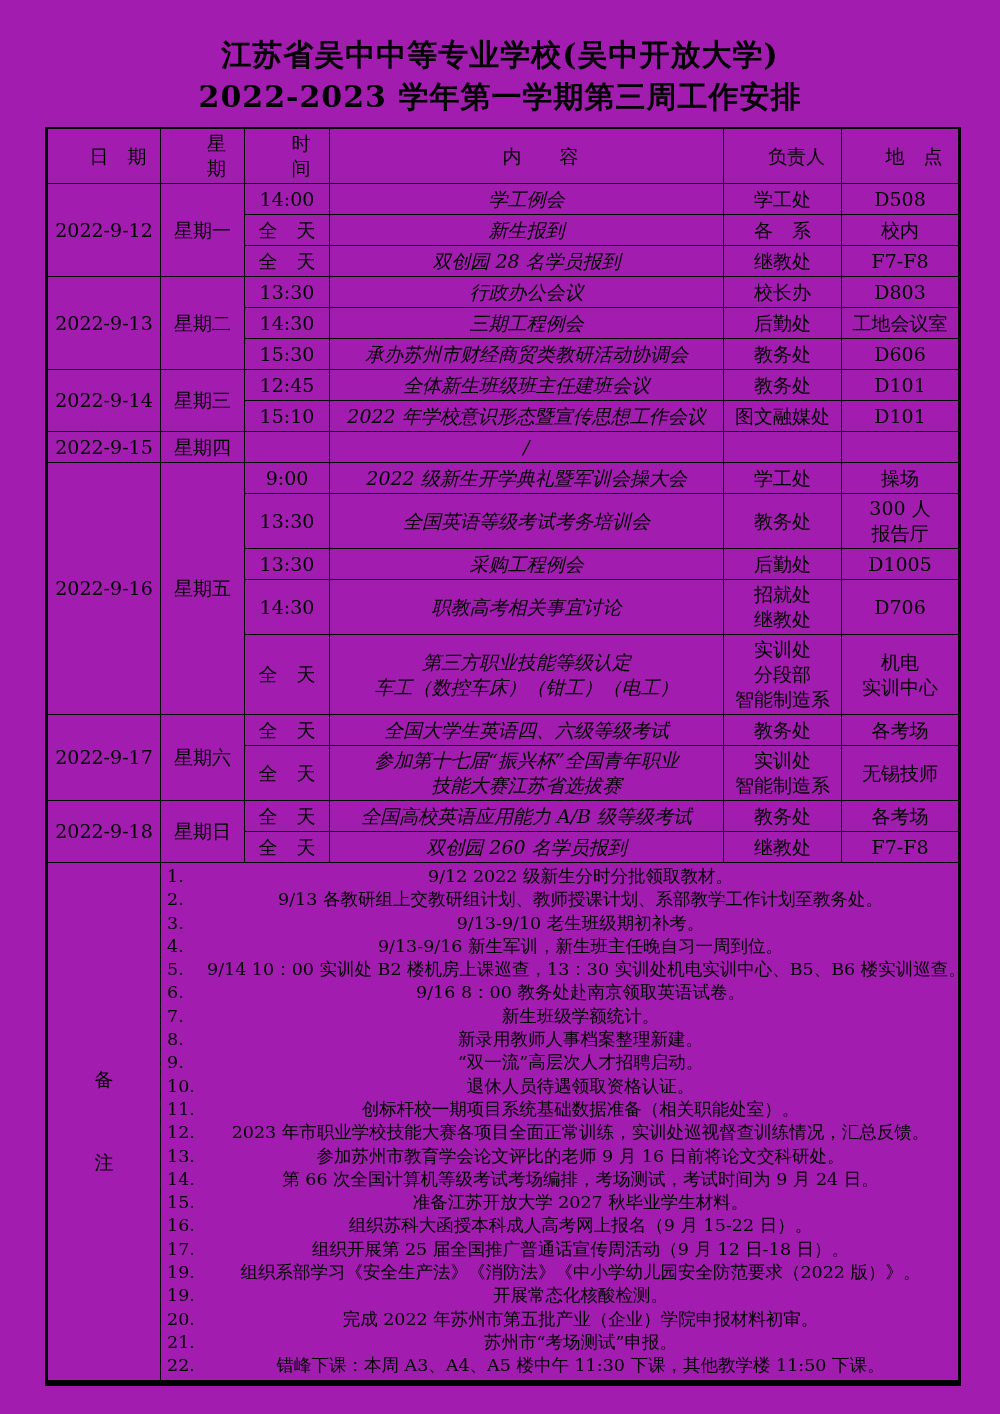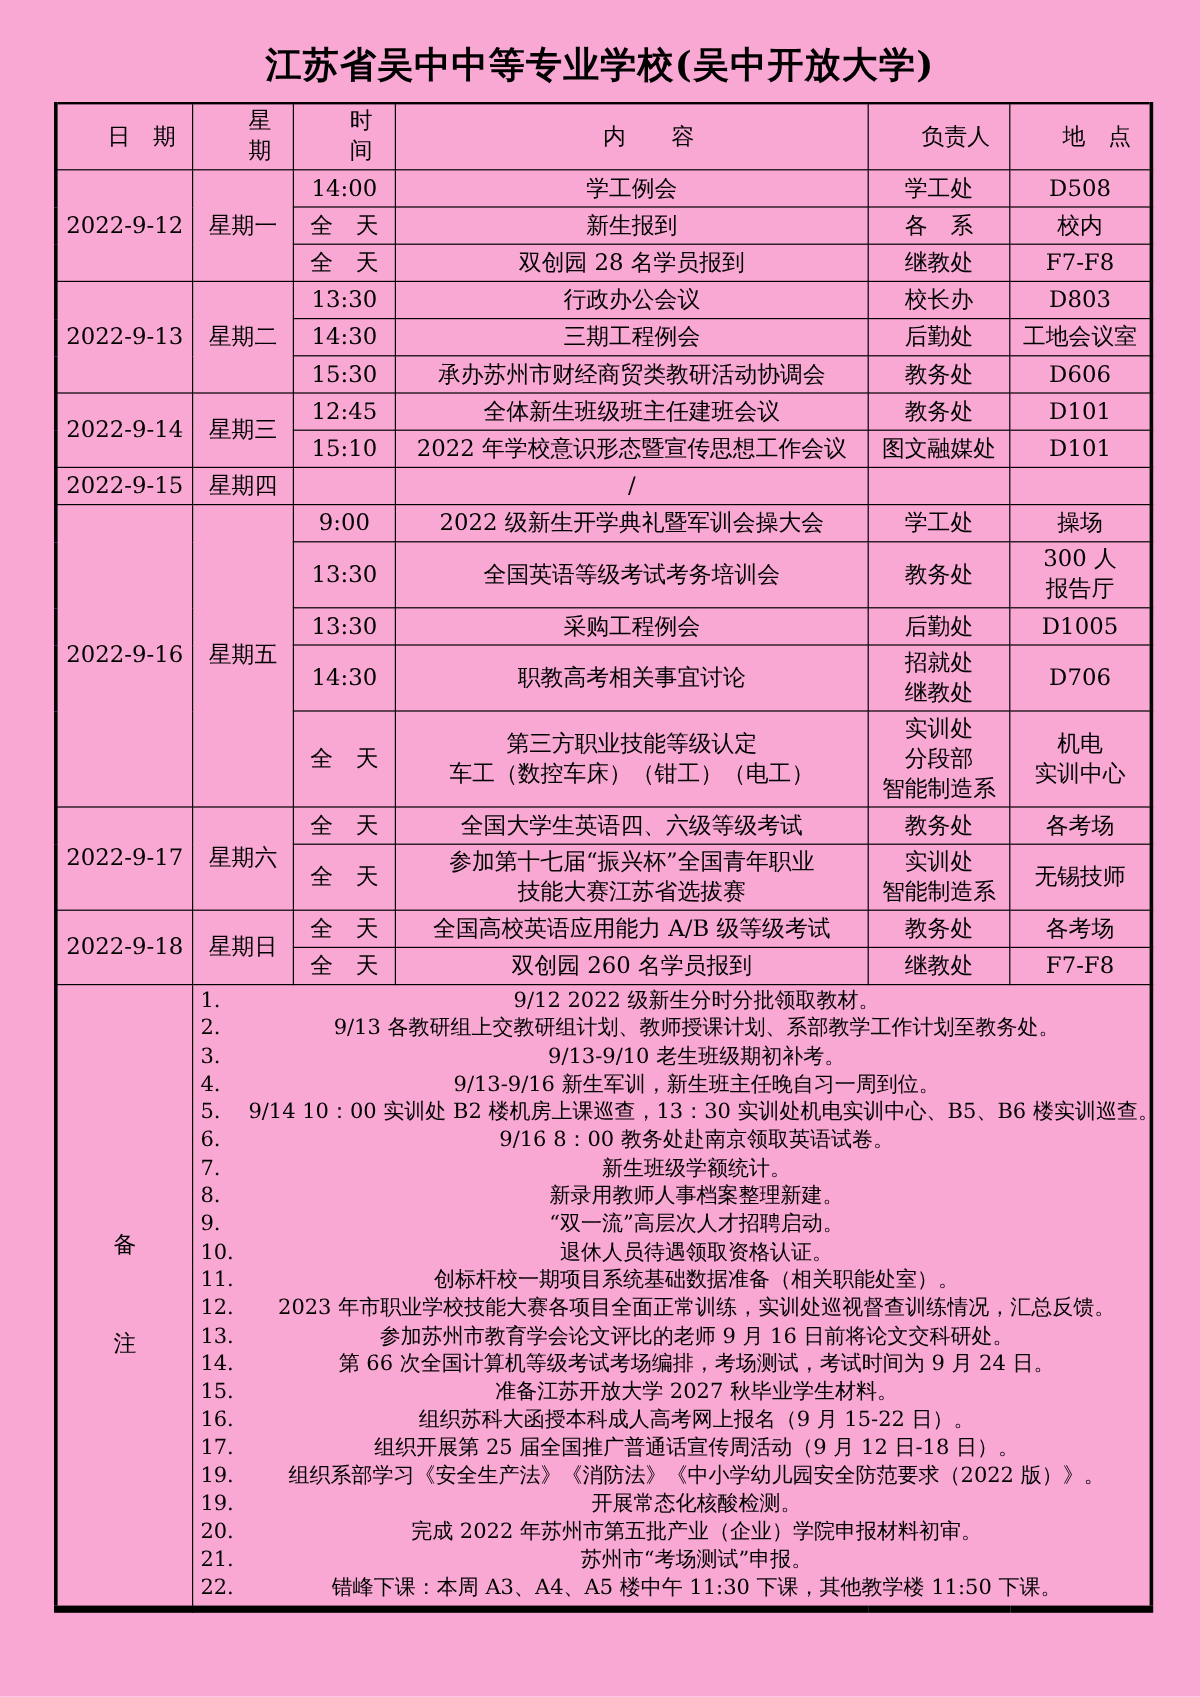--- a/index.html
+++ b/index.html
@@ -6,21 +6,21 @@
     margin: 0;
     padding: 0;
     background: #ffffff;
     color: #000000;
     font-family: "DejaVu Serif", "Liberation Serif", serif;
   }
   .page {
     position: relative;
     width: 1000px;
     height: 1414px;
-    background: #f9a8d4;
+    background: #a21caf;
     overflow: hidden;
   }
   .titles {
     padding-top: 34px;
     text-align: center;
   }
   .title-line {
     font-size: 30px;
     font-weight: bold;
     line-height: 42px;
@@ -43,21 +43,21 @@
     font-size: 19px;
     font-weight: normal;
     padding: 2px 4px;
     white-space: pre-line;
     line-height: 25px;
     overflow: hidden;
   }
   table.sched th { height: 26px; padding-left: 32px; }
   table.sched td { height: 26px; }
   td.c-date { font-size: 18px; letter-spacing: 0px; }
-  td.c-content { padding: 2px 6px; }
+  td.c-content { padding: 2px 6px; font-style: italic; }
   td.remarks-label {
     vertical-align: middle;
     font-size: 20px;
   }
   .remark-label-stack {
     display: flex;
     flex-direction: column;
     align-items: center;
     gap: 58px;
   }
@@ -79,20 +79,21 @@
     padding-left: 2px;
   }
   .note-text { flex: 1; }
 </style>
 </head>
 <body>
 
 <div class="page">
   <div class="titles">
     <div class="title-line">江苏省吴中中等专业学校(吴中开放大学)</div>
+    <div class="title-line">2022-2023 学年第一学期第三周工作安排</div>
   </div>
 
   <table class="sched">
     <colgroup>
       <col style="width:114px">
       <col style="width:84px">
       <col style="width:85px">
       <col style="width:394px">
       <col style="width:118px">
       <col style="width:118px">

